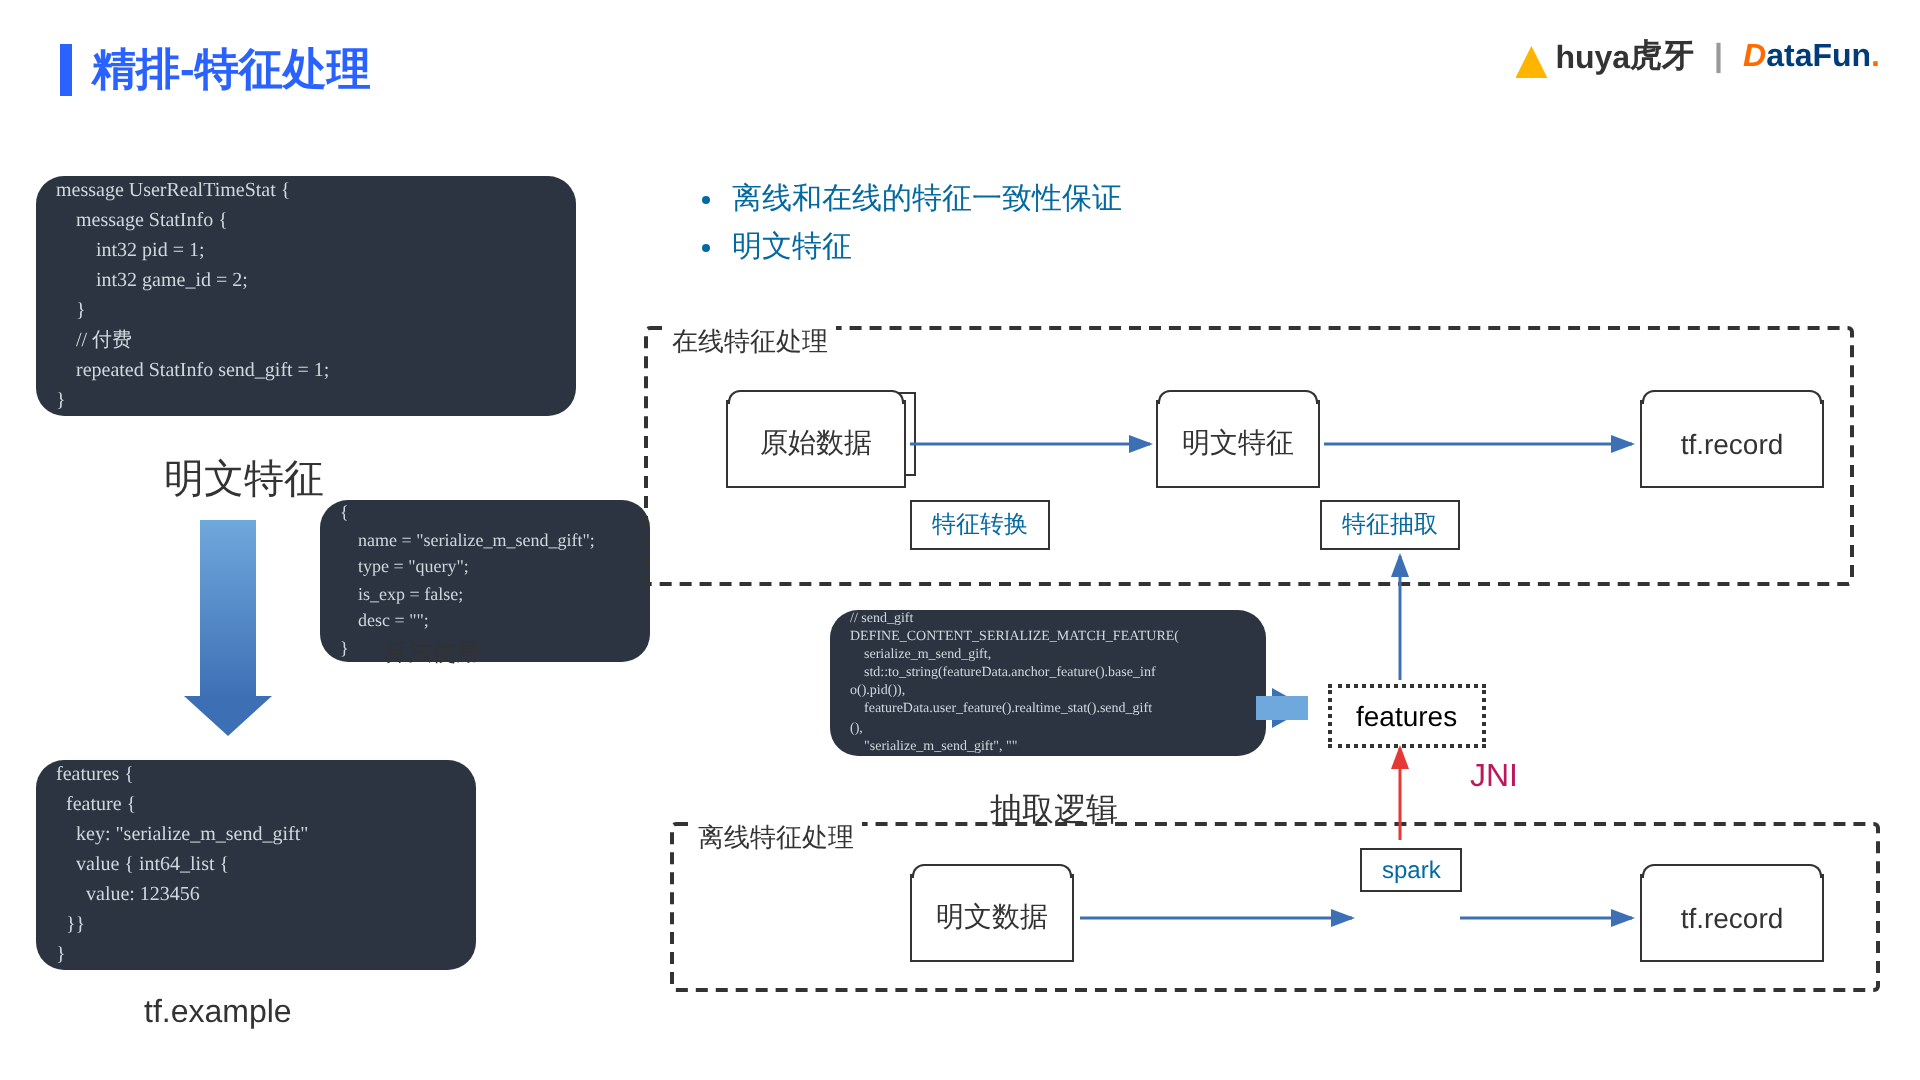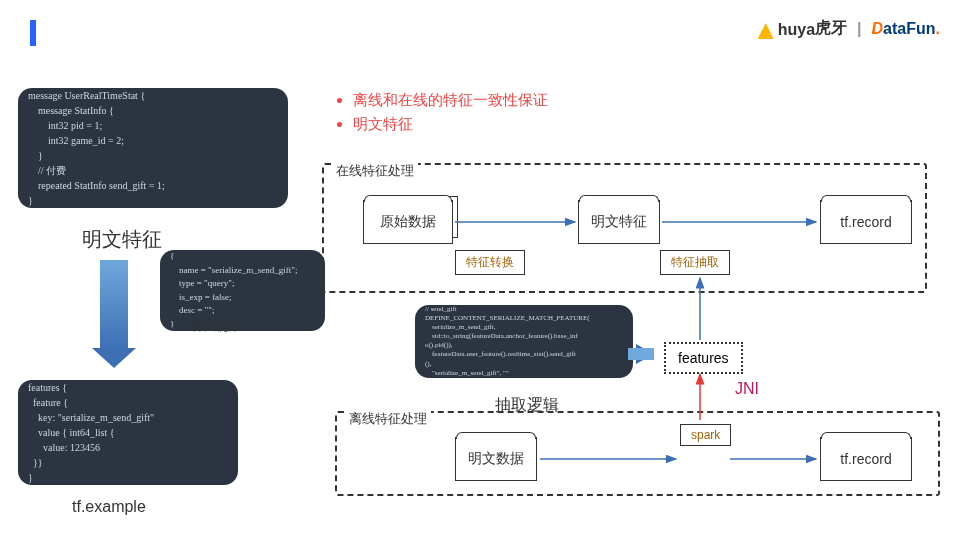--- a/index.html
+++ b/index.html
@@ -9,21 +9,21 @@
   .title-text{font-size:22px;font-weight:bold;color:#2962ff}
   .logos{position:absolute;top:18px;right:20px;display:flex;align-items:center;font-size:16px;font-weight:bold}
   .logo-huya{display:flex;align-items:flex-end}
   .huya-icon{width:16px;height:16px;background:#ffb400;margin-right:4px;clip-path:polygon(50% 0,100% 100%,0 100%)}
   .huya-text{color:#333}
   .huya-cn{color:#333}
   .logo-sep{margin:0 10px;color:#999}
   .datafun-d{color:#ff6b00;font-style:italic}
   .datafun-rest{color:#003b7a;}
   .datafun-dot{color:#ff6b00}
-  .bullets{position:absolute;top:88px;left:335px;font-size:15px;color:#ef4444}
+  .bullets{position:absolute;top:88px;left:348px;font-size:15px;color:#0369a1}
   .bullets li{list-style:disc;margin-left:18px;line-height:1.6}
   .code{background:#2b3440;color:#cfd8dc;font-family:Liberation Serif, serif;font-size:10px;padding:0 10px;border-radius:14px;line-height:1.5;white-space:pre}
   .code1{position:absolute;top:88px;left:18px;width:270px}
   .label-plain{position:absolute;top:226px;left:82px;font-size:20px;color:#333}
   .code2{position:absolute;top:250px;left:160px;width:165px;font-size:9px}
   .label-algo{position:absolute;top:318px;left:192px;font-size:12px;color:#333}
   .arrow1{position:absolute;top:260px;left:100px;width:28px;height:90px;background:linear-gradient(#6fa8dc,#3d6fb5)}
   .arrow1:after{content:"";position:absolute;bottom:-18px;left:-8px;border-left:22px solid transparent;border-right:22px solid transparent;border-top:20px solid #3d6fb5}
   .code3{position:absolute;top:380px;left:18px;width:220px;font-size:10px}
   .label-tfex{position:absolute;top:498px;left:72px;font-size:16px;color:#333}
@@ -32,37 +32,38 @@
   .online{top:163px;left:322px;width:605px;height:130px}
   .offline{top:411px;left:335px;width:605px;height:85px}
   .docbox{position:absolute;background:#fff;border:1.5px solid #333;font-size:14px;display:flex;align-items:center;justify-content:center;color:#333}
   .docbox:before{content:"";position:absolute;top:-6px;left:0;right:0;height:6px;background:#fff;border:1.5px solid #333;border-bottom:none;border-radius:6px 6px 0 0}
   .stack:after{content:"";position:absolute;top:-5px;left:6px;right:-6px;bottom:5px;border:1.5px solid #333;z-index:-1;background:#fff}
   .d-raw{top:200px;left:363px;width:90px;height:44px}
   .d-plain{top:200px;left:578px;width:82px;height:44px}
   .d-tfr1{top:200px;left:820px;width:92px;height:44px}
   .d-plain2{top:437px;left:455px;width:82px;height:44px}
   .d-tfr2{top:437px;left:820px;width:92px;height:44px}
-  .smallbox{position:absolute;border:1px solid #333;background:#fff;font-size:12px;padding:3px 10px;color:#a16207}
+  .smallbox{position:absolute;border:1px solid #333;background:#fff;font-size:12px;padding:3px 10px;color:#0369a1}
   .b-conv{top:250px;left:455px}
   .b-extract{top:250px;left:660px}
   .b-spark{top:424px;left:680px}
   .extractor{position:absolute;top:342px;left:664px;border:2px dotted #333;padding:6px 12px;font-size:14px;background:#fff}
   .code4{position:absolute;top:305px;left:415px;width:218px;font-size:7px;line-height:1.3}
   .label-logic{position:absolute;top:395px;left:495px;font-size:16px;color:#333}
   .arrow2{position:absolute;top:344px;left:636px;width:0;height:0;border-top:10px solid transparent;border-bottom:10px solid transparent;border-left:18px solid #3d6fb5}
   .arrow2:before{content:"";position:absolute;top:-6px;left:-26px;width:26px;height:12px;background:#6fa8dc}
   .jni{position:absolute;top:380px;left:735px;font-size:16px;color:#be185d}
   svg.lines{position:absolute;top:0;left:0;pointer-events:none}
 </style>
 </head>
 <body>
 
 <div class="title-bar">
   <div class="title-accent"></div>
+  <div class="title-text">精排-特征处理</div>
 </div>
 
 <div class="logos">
   <span class="logo-huya">
     <span class="huya-icon"></span>
     <span class="huya-text">huya</span>
     <span class="huya-cn">虎牙</span>
   </span>
   <span class="logo-sep">|</span>
   <span>

